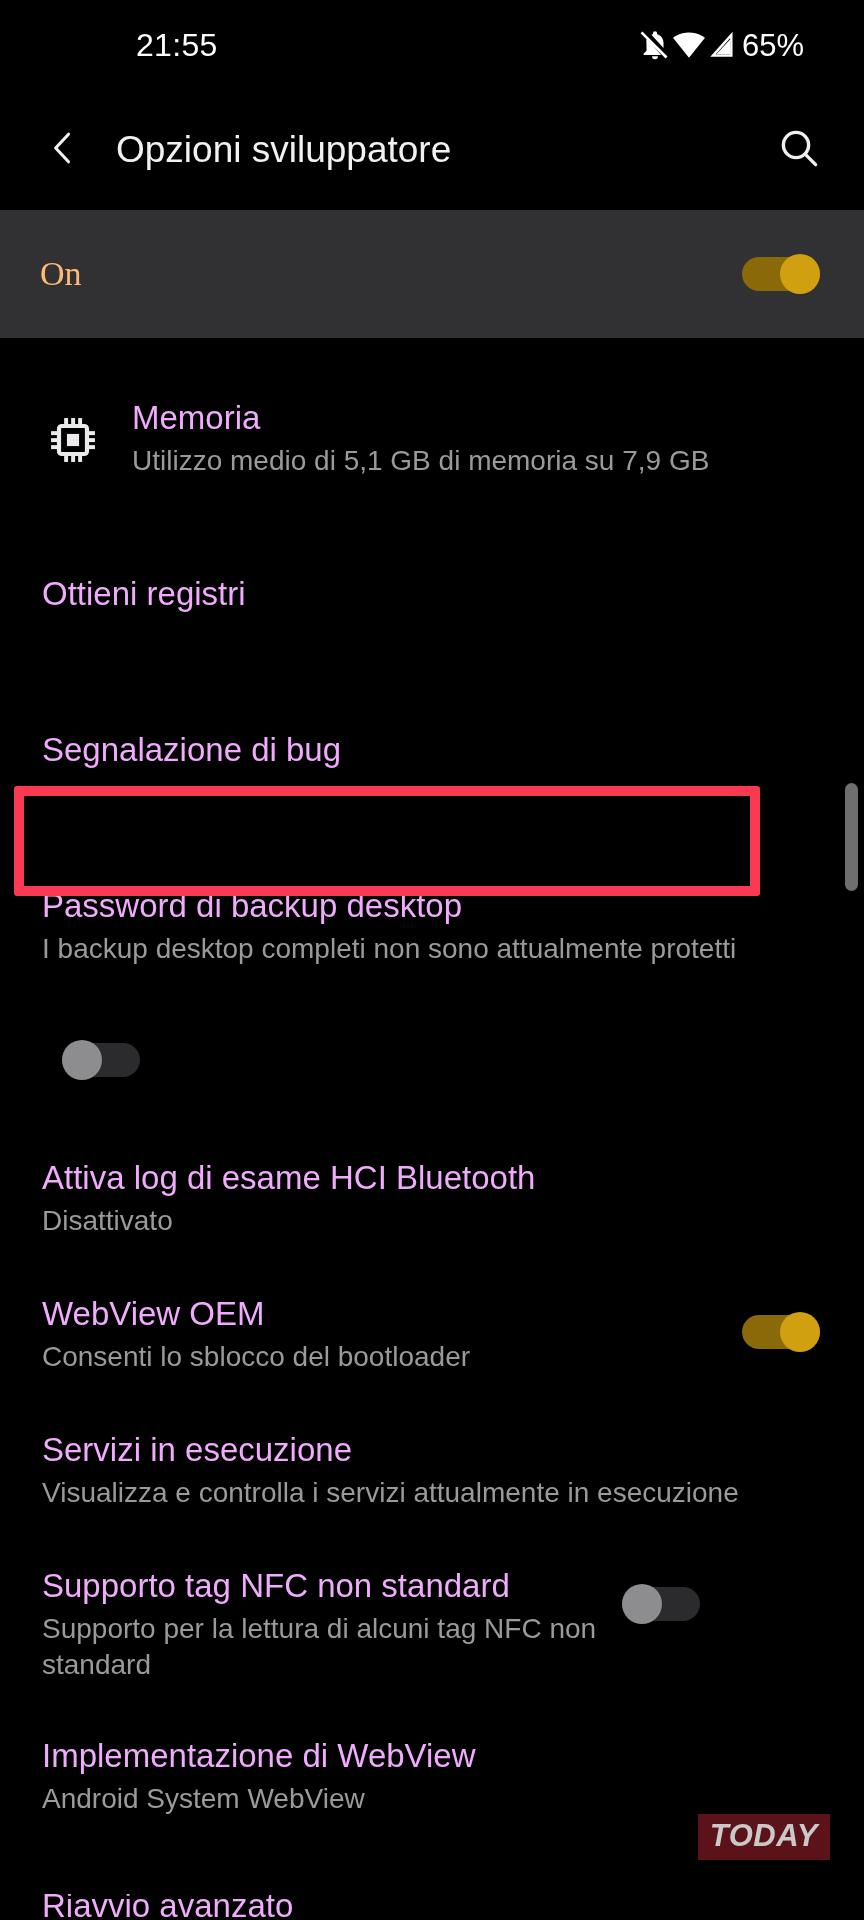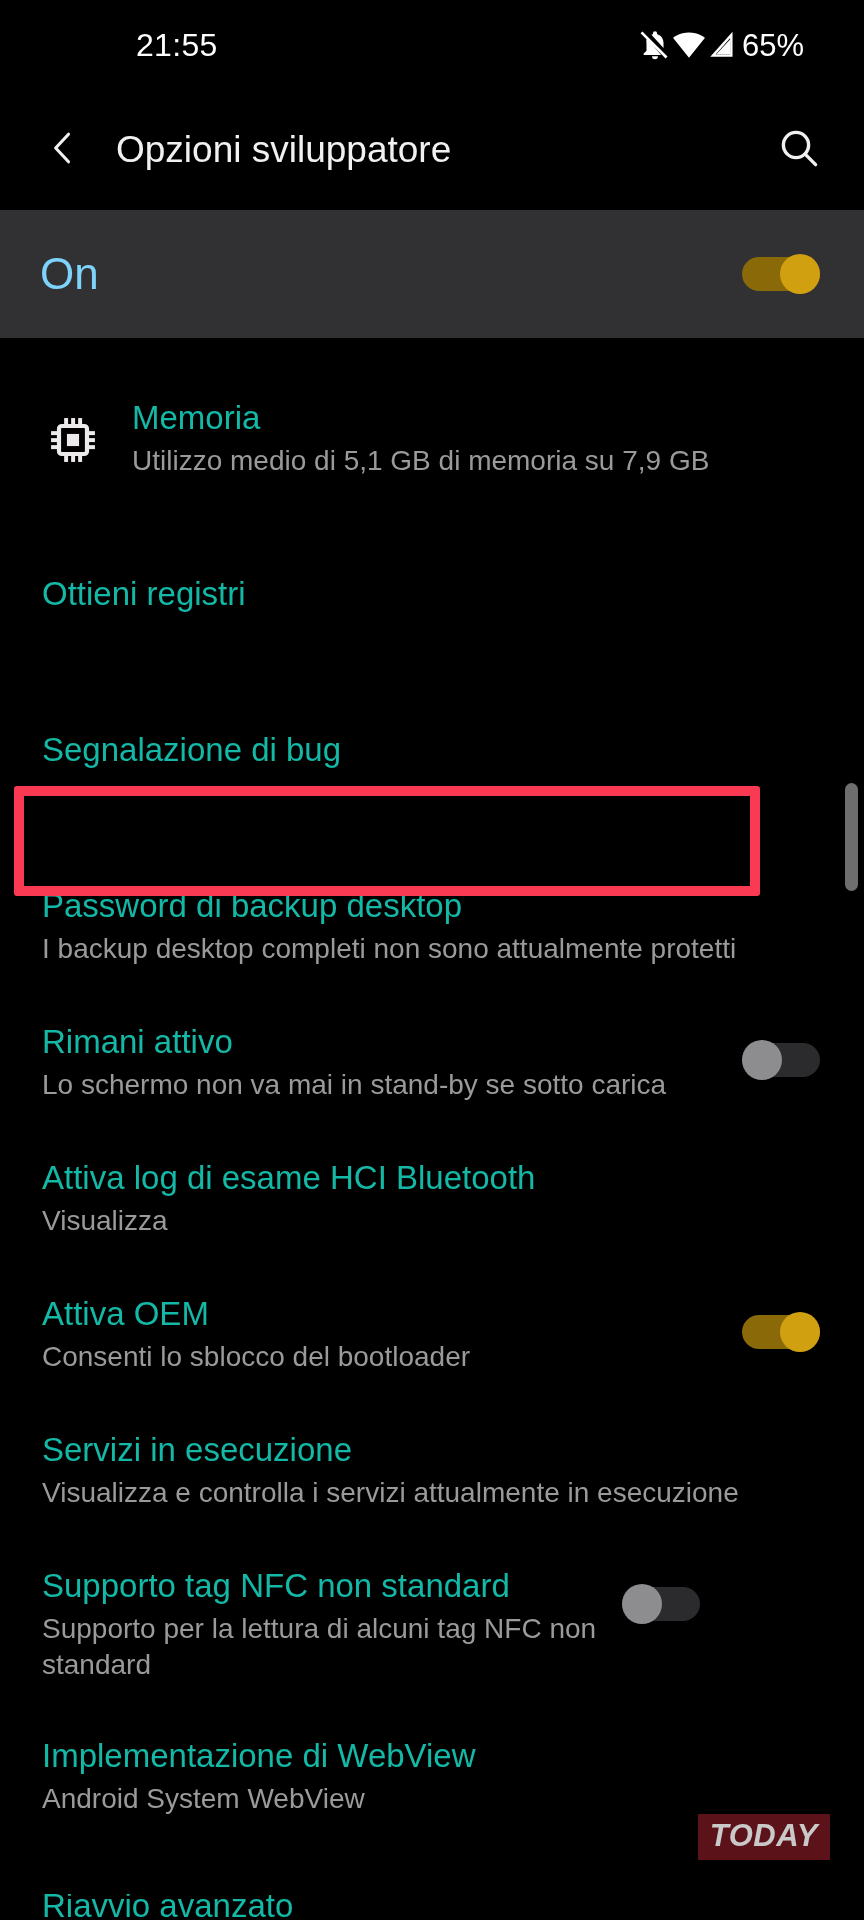--- a/index.html
+++ b/index.html
@@ -79,22 +79,23 @@
   
   .master-row {
     height: 128px;
     background: #313134;
     display:flex;
     align-items:center;
     justify-content: space-between;
     padding: 0 44px 0 40px;
   }
   .master-label {
-    color:#7dd3fc;
-    font-size: 44px;
+    color:#fdba74;
+    font-size: 34px;
+    font-family: Liberation Serif, serif;
   }
 
   
   .switch {
     position: relative;
     width: 78px;
     height: 40px;
     flex: 0 0 auto;
     cursor: pointer;
   }
@@ -130,21 +131,21 @@
     width: 62px;
     flex: 0 0 62px;
     display:flex;
     align-items:center;
     justify-content:center;
     margin-right: 28px;
     padding-top: 14px;
   }
   .row-text { flex: 1 1 auto; min-width:0; }
   .row-title {
-    color: #14b8a6;
+    color: #f0abfc;
     font-size: 33px;
     line-height: 1.22;
     font-weight: 400;
   }
   .row-sub {
     color: #9a9a9a;
     font-size: 28px;
     line-height: 1.26;
     margin-top: 5px;
   }
@@ -311,42 +312,38 @@
     </div>
 
     <div class="row sp-md" style="min-height:96px;">
       <div class="row-text">
         <div class="row-title">Password di backup desktop</div>
         <div class="row-sub">I backup desktop completi non sono attualmente protetti</div>
       </div>
     </div>
 
     <div class="row sp-sm" style="min-height:96px;">
-      <div class="row-text">
-        <div class="row-title">Rimani attivo</div>
-        <div class="row-sub">Lo schermo non va mai in stand-by se sotto carica</div>
-      </div>
       <div class="row-switch">
         <div class="switch off">
           <div class="track"></div>
           <div class="knob"></div>
         </div>
       </div>
     </div>
 
     <div class="row sp-sm" style="min-height:96px;">
       <div class="row-text">
         <div class="row-title">Attiva log di esame HCI Bluetooth</div>
-        <div class="row-sub">Visualizza</div>
-      </div>
-    </div>
-
-    <div class="row sp-sm" style="min-height:96px;">
-      <div class="row-text">
-        <div class="row-title">Attiva OEM</div>
+        <div class="row-sub">Disattivato</div>
+      </div>
+    </div>
+
+    <div class="row sp-sm" style="min-height:96px;">
+      <div class="row-text">
+        <div class="row-title">WebView OEM</div>
         <div class="row-sub">Consenti lo sblocco del bootloader</div>
       </div>
       <div class="row-switch">
         <div class="switch on">
           <div class="track"></div>
           <div class="knob"></div>
         </div>
       </div>
     </div>
 

